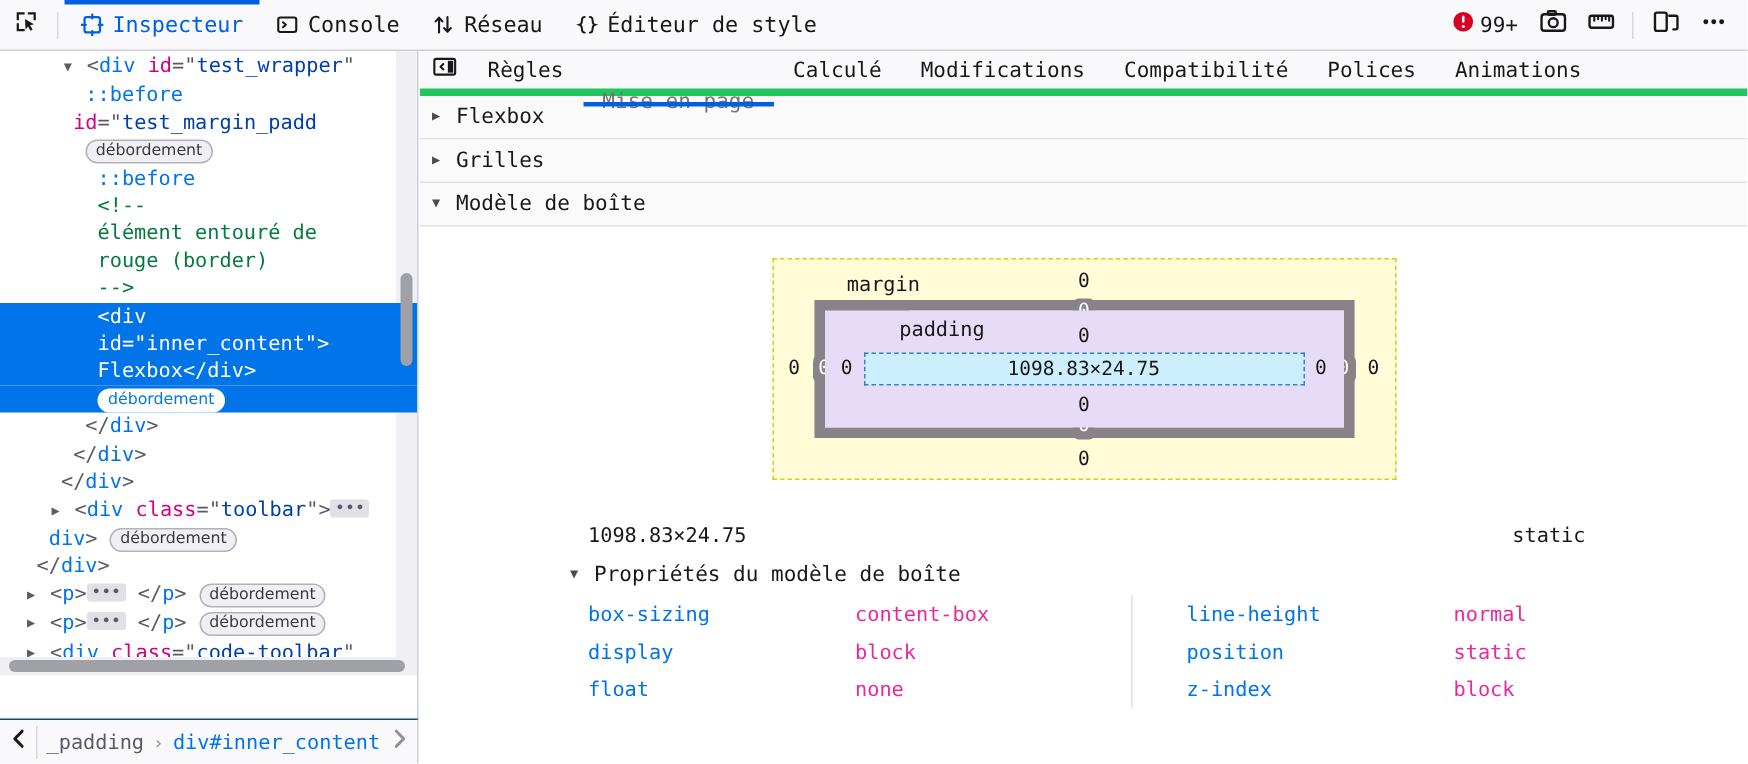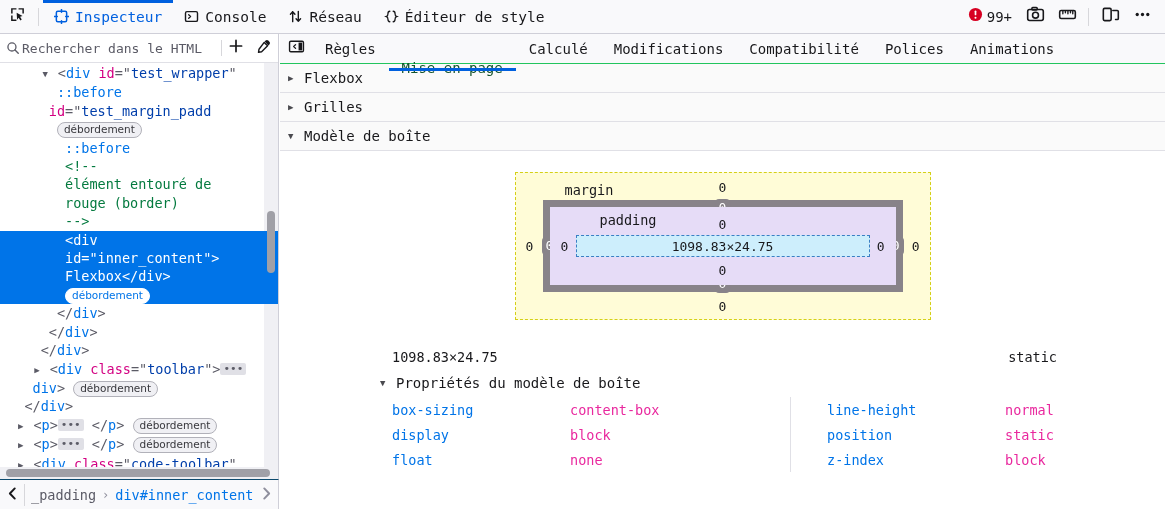--- a/index.html
+++ b/index.html
@@ -181,33 +181,33 @@
   
   .right-panel {
     position: absolute; left: 280px; top: 34px;
     width: 885px; height: 475px;
     background: #ffffff;
     overflow: hidden;
   }
   .sidebar-tabs {
     height: 30px; display: flex; align-items: stretch;
     background: #f9f9fb;
-    border-bottom: 1px solid #22c55e;
+    border-bottom: 5px solid #22c55e;
   }
   .pane-toggle {
     width: 32px; display: flex; align-items: center; justify-content: center;
     cursor: pointer;
   }
   .stab {
     display: flex; align-items: center; padding: 0 13px;
     font-family: "DejaVu Sans Mono", "Liberation Mono", monospace;
     font-size: 14px; color: #18181b; cursor: pointer;
     position: relative; white-space: nowrap;
   }
-  .stab.active { color: #14532d; margin-top: 34px; }
+  .stab.active { color: #737373; margin-top: 34px; }
   .stab.active::before {
     content: ""; position: absolute; left: 0; right: 0; top: 0; height: 3px;
     background: #0060df;
   }
 
   .accordion { }
   .acc-head {
     height: 29px; display: flex; align-items: center;
     padding-left: 8px; gap: 6px;
     background: #fafafa;
@@ -291,21 +291,21 @@
   }
   .dims-left { padding-left: 112px; }
   .dims-right { margin-left: auto; padding-right: 108px; }
   .props-head {
     margin-top: 10px; padding-left: 100px;
     display: flex; align-items: center; gap: 6px;
     font-family: "DejaVu Sans Mono", "Liberation Mono", monospace;
     font-size: 14px; color: #18181b; cursor: pointer;
   }
   .props-cols {
-    display: flex; margin-top: 6px; padding-left: 112px; gap: 36px;
+    display: flex; margin-top: 6px; padding-left: 112px;
   }
   .props-col {
     width: 362px;
     padding-right: 16px;
   }
   .props-col.second {
     border-left: 1px solid #e0e0e6;
     padding-left: 36px;
     width: 340px;
   }
@@ -429,47 +429,20 @@
           <circle cx="14" cy="9" r="1.55" fill="#18181b"></circle>
         </svg>
       </span>
     </div>
 
   </div>
 </div>
 
 <div class="left-panel">
 
-  <div class="search-row">
-    <span style="display:flex;align-items:center;">
-      <svg width="14" height="14" viewBox="0 0 16 16">
-        <circle cx="6.8" cy="6.8" r="4.6" fill="none" stroke="#5b5b66" stroke-width="1.5"></circle>
-        <path d="M10.3 10.3L14 14" stroke="#5b5b66" stroke-width="1.6" stroke-linecap="round"></path>
-      </svg>
-    </span>
-    <div class="search-wrap">
-      <input class="search-input" type="text" value="" placeholder="Rechercher dans le HTML" style="">
-    </div>
-    <div class="srch-sep"></div>
-    <div class="srch-btn">
-      <span>
-        <svg width="16" height="16" viewBox="0 0 16 16">
-          <path d="M8 2.4v11.2M2.4 8h11.2" stroke="#18181b" stroke-width="1.7" stroke-linecap="round"></path>
-        </svg>
-      </span>
-    </div>
-    <div class="srch-btn">
-      <span>
-        <svg width="16" height="16" viewBox="0 0 16 16">
-          <path d="M9.6 2.6a1.9 1.9 0 0 1 2.7 0l1.1 1.1a1.9 1.9 0 0 1 0 2.7l-1 1-3.8-3.8z" fill="#18181b"></path>
-          <path d="M8.2 4.4l3.4 3.4-6 6-3.1.5.5-3.1z" fill="none" stroke="#18181b" stroke-width="1.4" stroke-linejoin="round"></path>
-        </svg>
-      </span>
-    </div>
-  </div>
 
   <div class="dom-tree">
     <div class="vtrack"></div>
     <div id="dom-nodes">
         <div class="node"><span>     </span><span class="tw">▼</span><span> </span><span class="punc">&lt;</span><span class="tag">div</span><span class="punc"> </span><span class="attr">id</span><span class="punc">="</span><span class="val">test_wrapper</span><span class="punc">"</span></div>
         <div class="node"><span>       </span><span class="pseudo">::before</span></div>
         <div class="node"><span>      </span><span class="attr">id</span><span class="punc">="</span><span class="val">test_margin_padd</span></div>
         <div class="node"><span>       </span><span class="badge-ov">débordement</span></div>
         <div class="node"><span>        </span><span class="pseudo">::before</span></div>
         <div class="node"><span>        </span><span class="cmt">&lt;!--</span></div>

